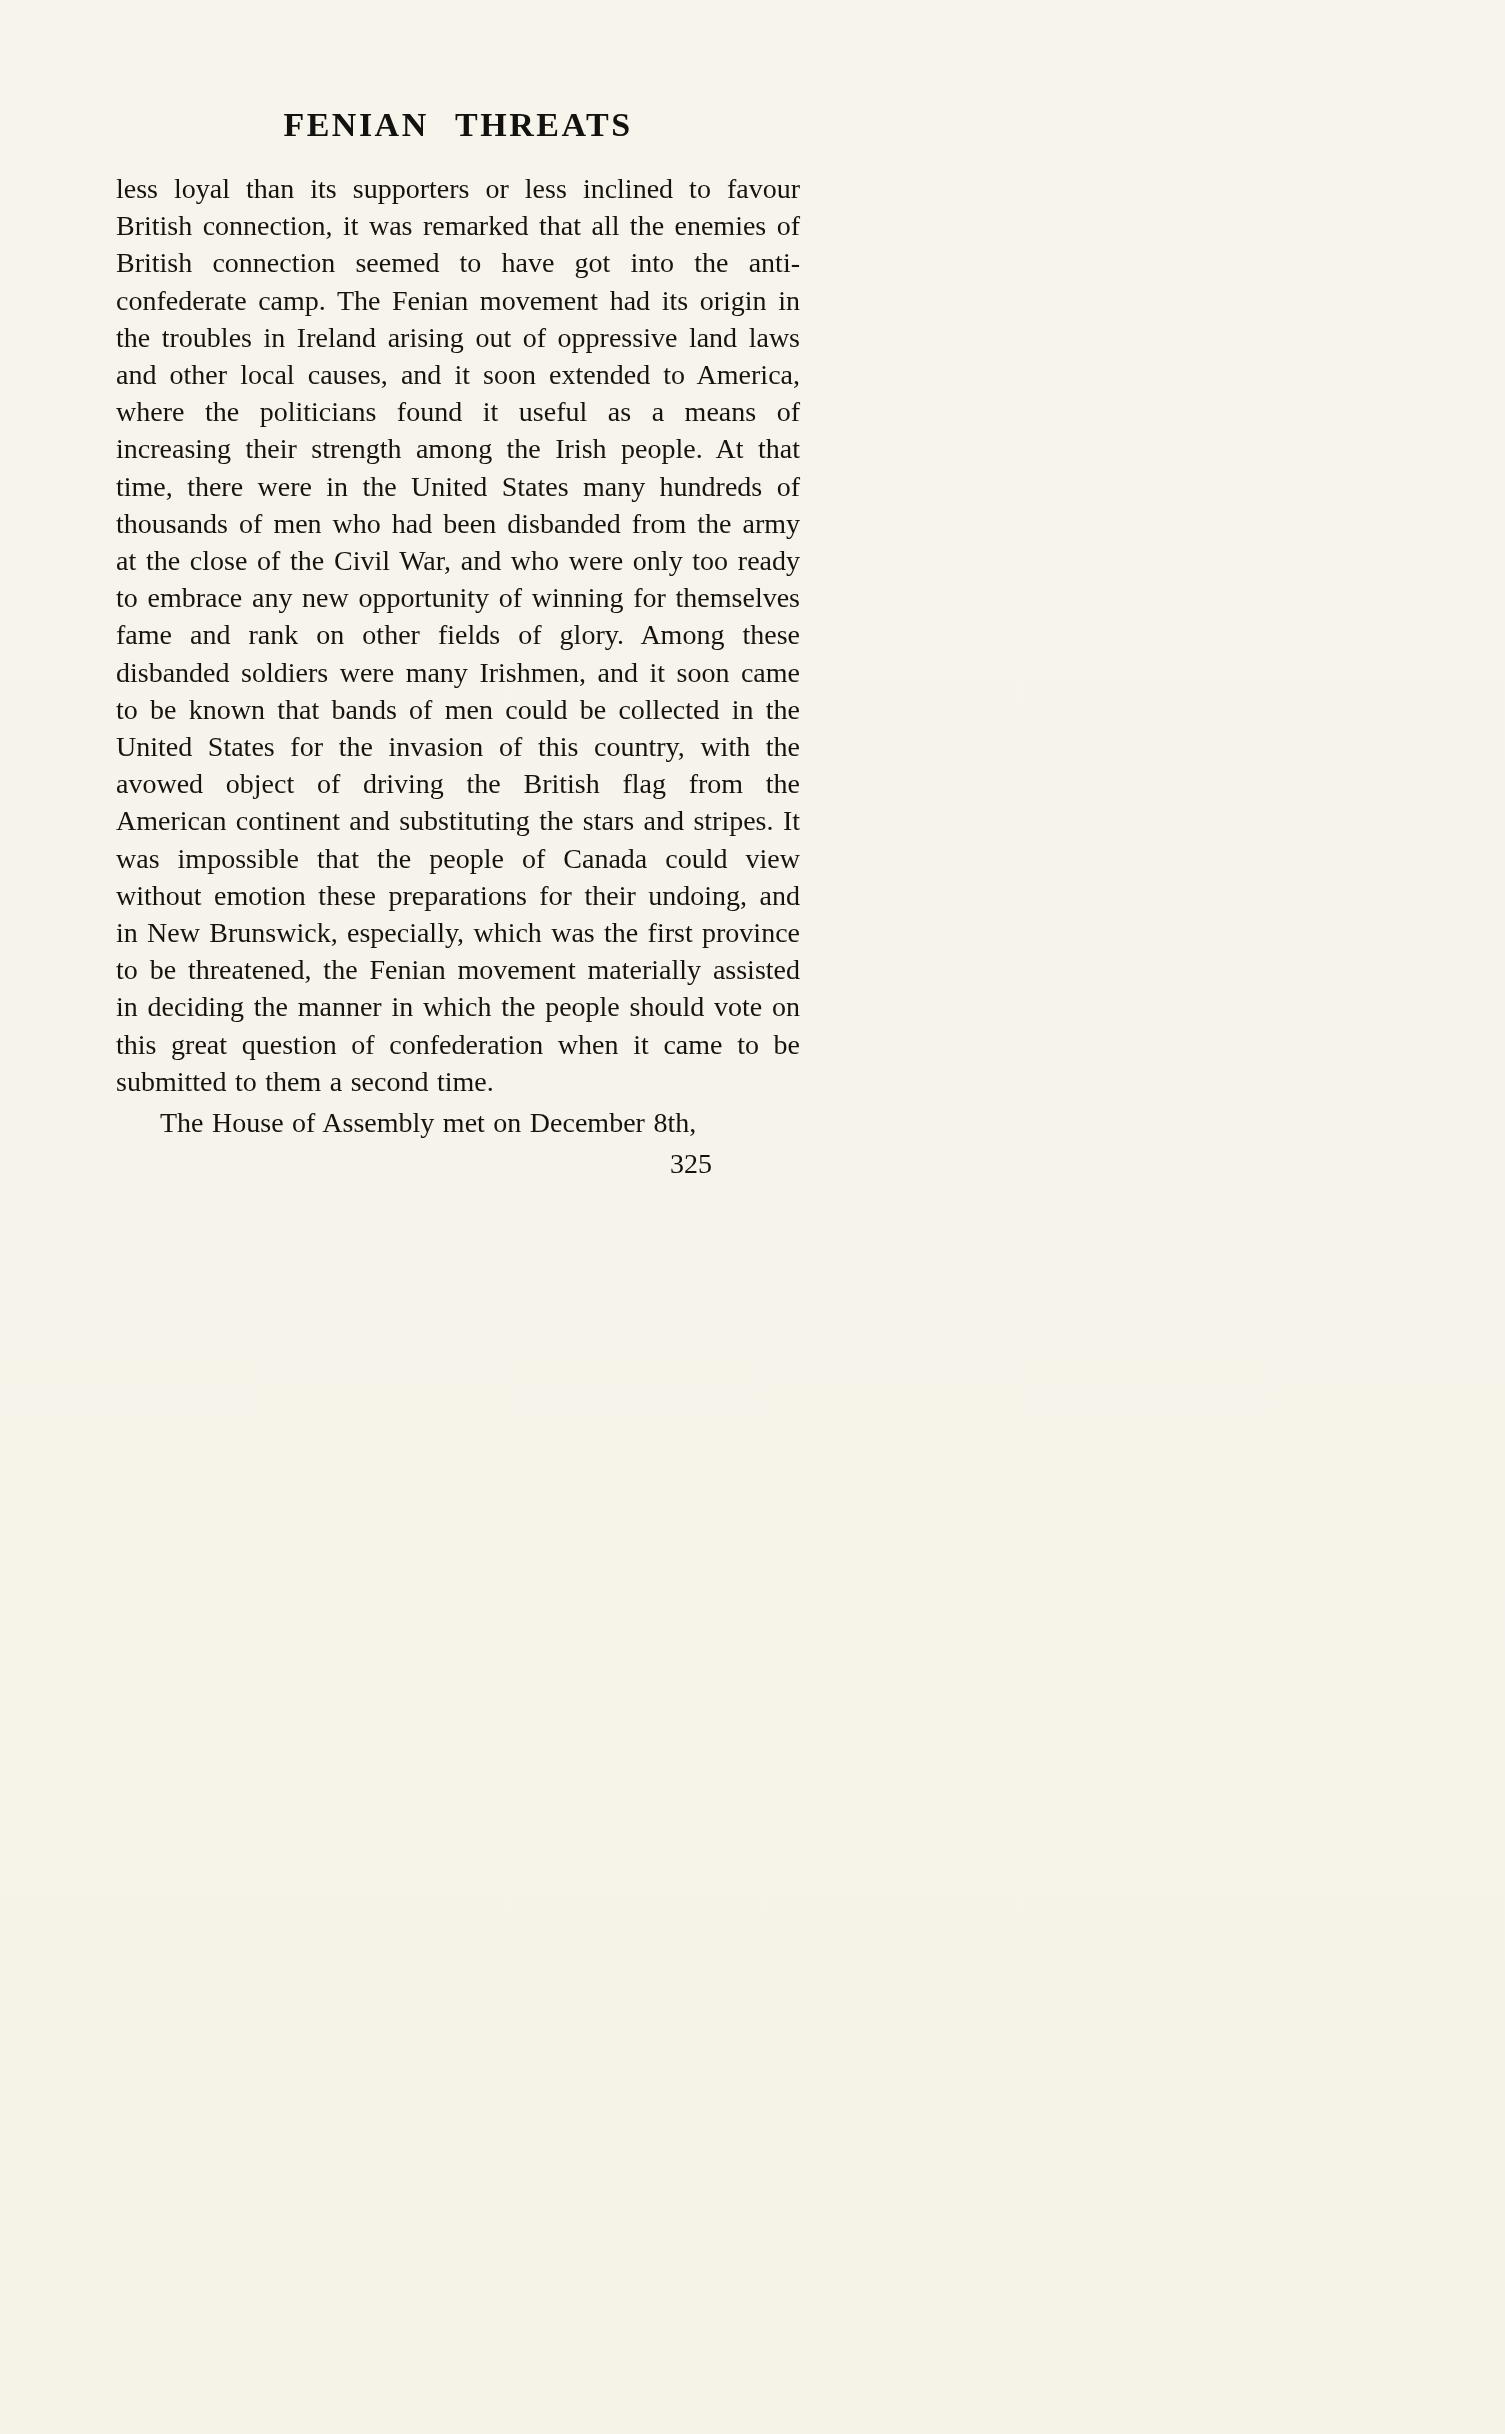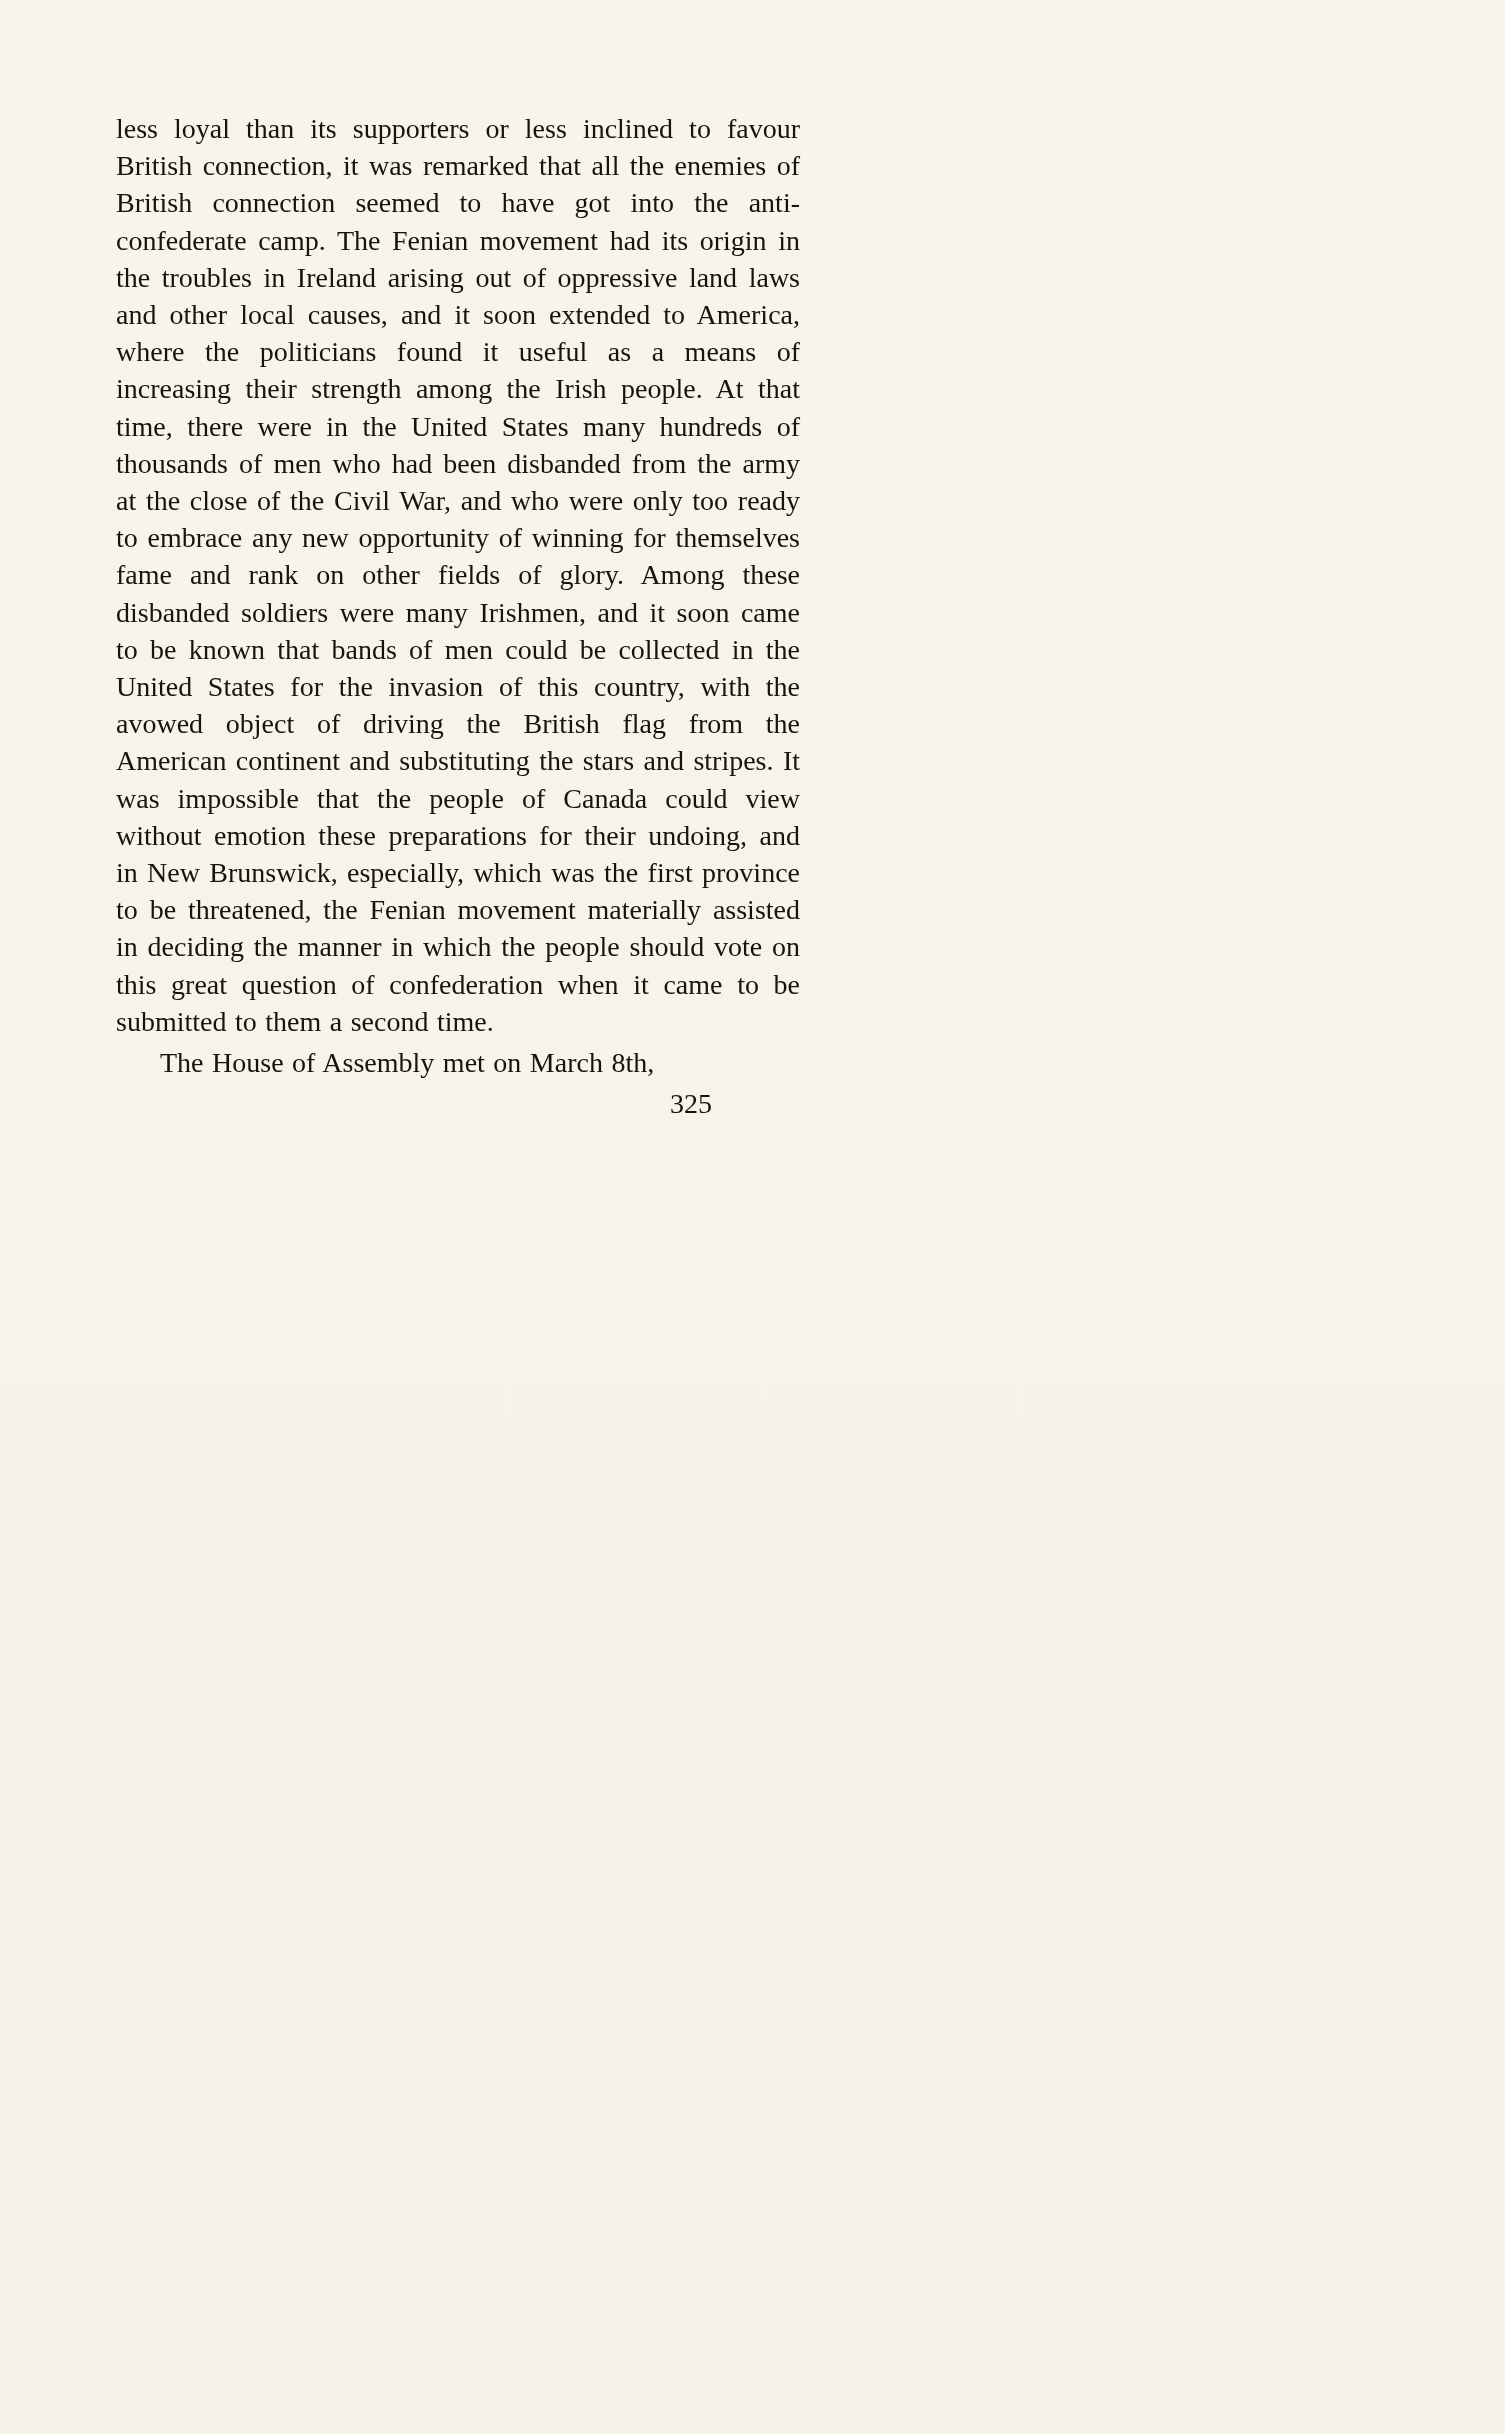--- a/index.html
+++ b/index.html
@@ -55,17 +55,18 @@
     text-align: right;
     padding-right: 92px;
     color: #14120e;
   }
 </style>
 </head>
 <body>
 
 <div class="page">
   <div class="text-block">
+    <h1 class="page-header">FENIAN THREATS</h1>
     <p class="para">less loyal than its supporters or less inclined to favour British connection, it was remarked that all the enemies of British connection seemed to have got into the anti-confederate camp. The Fenian movement had its origin in the troubles in Ireland arising out of oppressive land laws and other local causes, and it soon extended to America, where the politicians found it useful as a means of increasing their strength among the Irish people. At that time, there were in the United States many hundreds of thousands of men who had been disbanded from the army at the close of the Civil War, and who were only too ready to embrace any new opportunity of winning for themselves fame and rank on other fields of glory. Among these disbanded soldiers were many Irishmen, and it soon came to be known that bands of men could be collected in the United States for the invasion of this country, with the avowed object of driving the British flag from the American continent and substituting the stars and stripes. It was impossible that the people of Canada could view without emotion these preparations for their undoing, and in New Brunswick, especially, which was the first province to be threatened, the Fenian movement materially assisted in deciding the manner in which the people should vote on this great question of confederation when it came to be submitted to them a second time.</p>
-    <p class="para indented">The House of Assembly met on March 8th,</p>
+    <p class="para indented">The House of Assembly met on December 8th,</p>
     <div class="page-number">325</div>
   </div>
 </div>
 
 </body></html>

